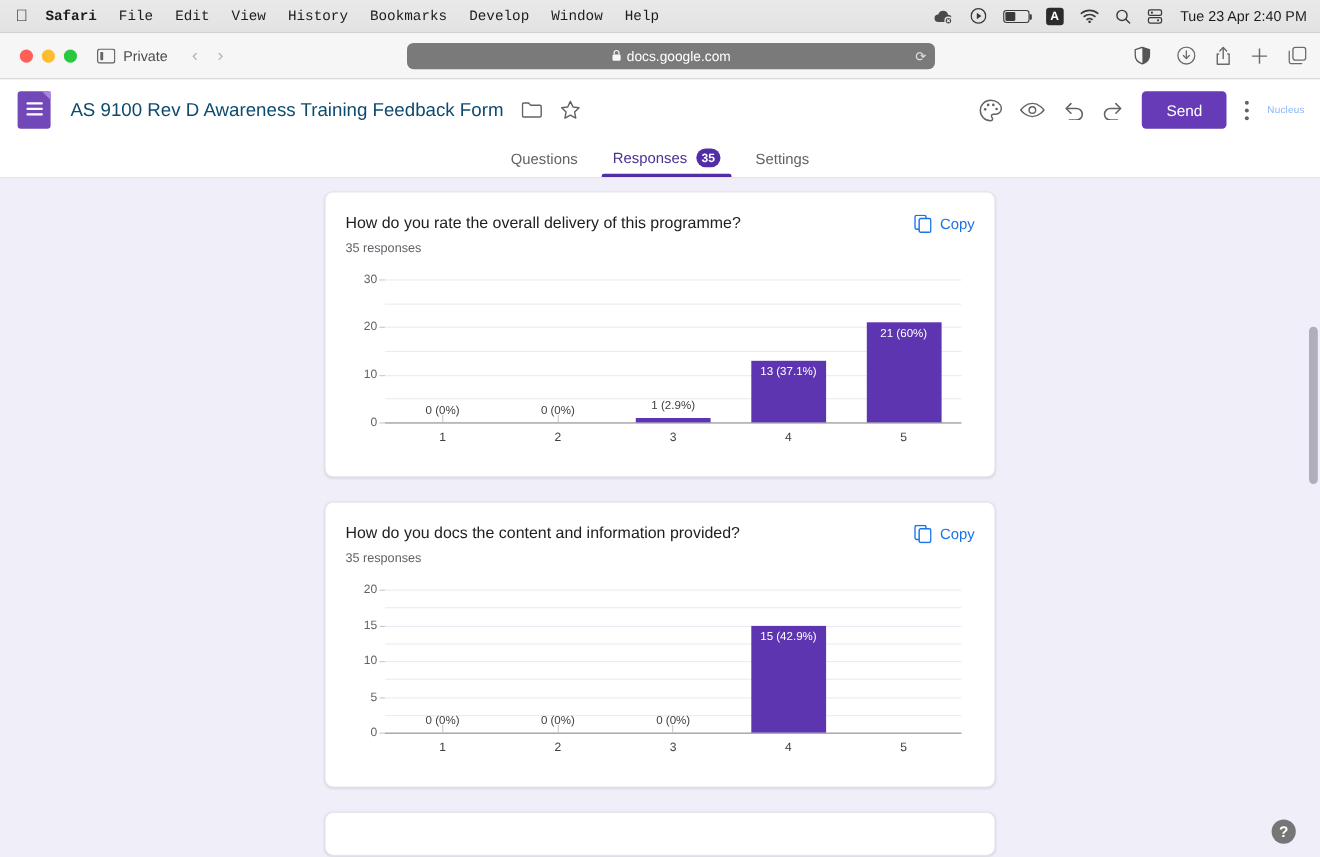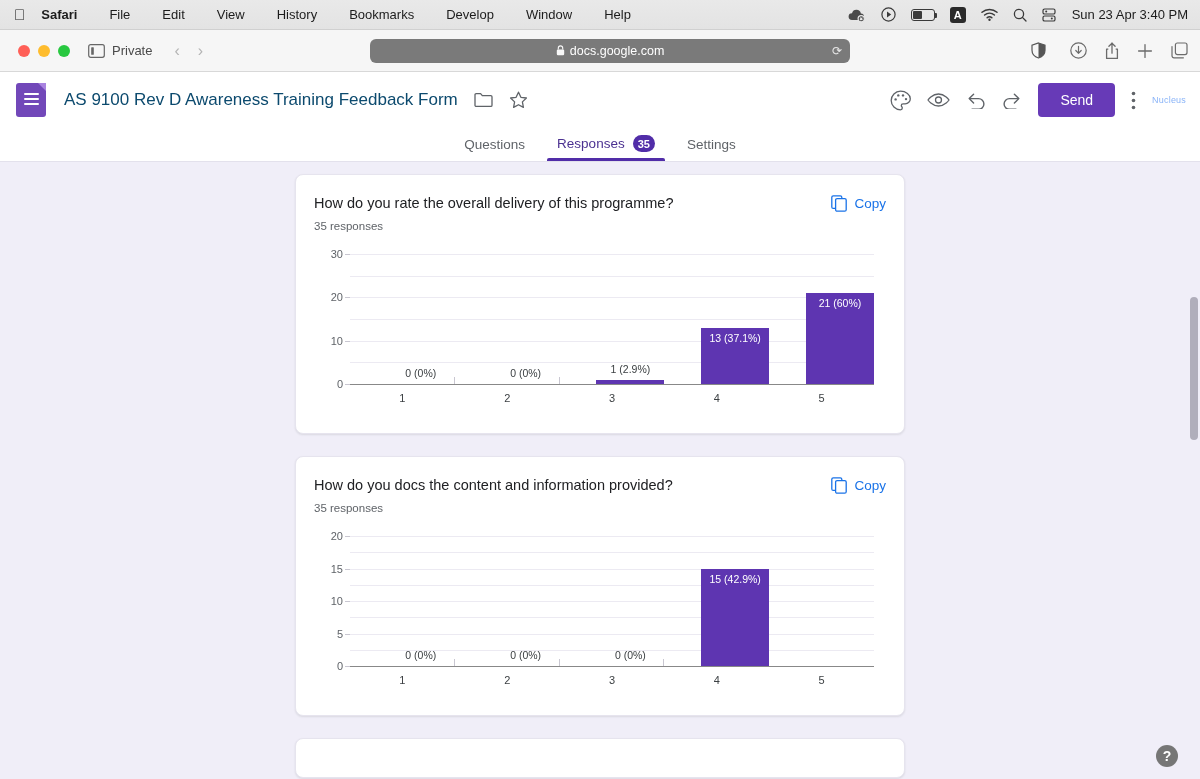--- a/index.html
+++ b/index.html
@@ -14,21 +14,21 @@
   .menubar {
     height: 30px; width: 100%;
     background: linear-gradient(to bottom, #e9e9e9, #e3e3e3);
     border-bottom: 1px solid #d0d0d0;
     display: flex; align-items: center;
     padding: 0 12px 0 14px;
     font-size: 13px; color: #1c1c1c;
     position: relative; z-index: 20;
   }
   .menubar .apple { font-size: 15px; margin-right: 16px; line-height: 1; }
-  .menubar .mi { margin-right: 32px; white-space: nowrap; }
+  .menubar .mi { margin-right: 20px; white-space: nowrap; font-family: Liberation Mono, monospace; }
   .menubar .mi.bold { font-weight: bold; }
   .menubar .spacer { flex: 1; }
   .menubar .rt { margin-left: 15px; display: flex; align-items: center; color: #333; }
   .menubar .clock { margin-left: 16px; font-size: 13px; white-space: nowrap; }
   .batt {
     width: 24px; height: 12px; border: 1.4px solid #3a3a3a; border-radius: 3px;
     position: relative; display: inline-block;
   }
   .batt::after {
     content: ""; position: absolute; right: -3.5px; top: 3px;
@@ -137,21 +137,21 @@
     position: absolute; left: 36px; right: 12px; top: 8px; bottom: 26px;
     border-bottom: 1.5px solid #888;
   }
   .gline { position: absolute; left: 0; right: 0; height: 1px; background: #eceaf2; }
   .ylab {
     position: absolute; right: calc(100% + 7px); transform: translateY(-50%);
     font-size: 11px; color: #5f6368; white-space: nowrap;
   }
   .ytick { position: absolute; left: -5px; width: 5px; height: 1px; background: #c9c7d1; }
   .bars { position: absolute; inset: 0; display: flex; }
-  .bcol { flex: 1; position: relative; display: flex; justify-content: flex-end; align-items: flex-end; }
+  .bcol { flex: 1; position: relative; display: flex; justify-content: center; align-items: flex-end; }
   .bar { width: 68px; background: #5e35b1; position: relative; }
   .bval {
     position: absolute; left: 50%; transform: translateX(-50%);
     font-size: 10.5px; white-space: nowrap; top: 4px; color: #fff;
   }
   .bval.outside { top: -17px; color: #3c4043; }
   .bstub { position: absolute; bottom: 0; width: 1px; height: 7px; background: #c9c7d1; }
   .xlab {
     position: absolute; top: calc(100% + 8px); left: 50%; transform: translateX(-50%);
     font-size: 11px; color: #3c4043;
@@ -222,21 +222,21 @@
       </svg>
   </span>
   <span class="rt">
     <svg width="14" height="14" viewBox="0 0 14 14">
         <rect x="1" y="1" width="12" height="5" rx="1.6" fill="none" stroke="#3a3a3a" stroke-width="1.2"></rect>
         <rect x="1" y="8" width="12" height="5" rx="1.6" fill="none" stroke="#3a3a3a" stroke-width="1.2"></rect>
         <circle cx="4.2" cy="3.5" r="1" fill="#3a3a3a"></circle>
         <circle cx="9.8" cy="10.5" r="1" fill="#3a3a3a"></circle>
       </svg>
   </span>
-  <span class="clock">Sun 23 Apr  3:40 PM</span>
+  <span class="clock">Tue 23 Apr  2:40 PM</span>
 </div>
 
 <div class="safaribar">
   <span class="lights">
     <i class="l-red"></i>
     <i class="l-yel"></i>
     <i class="l-grn"></i>
   </span>
   <span class="sidebtn">
     <span>

